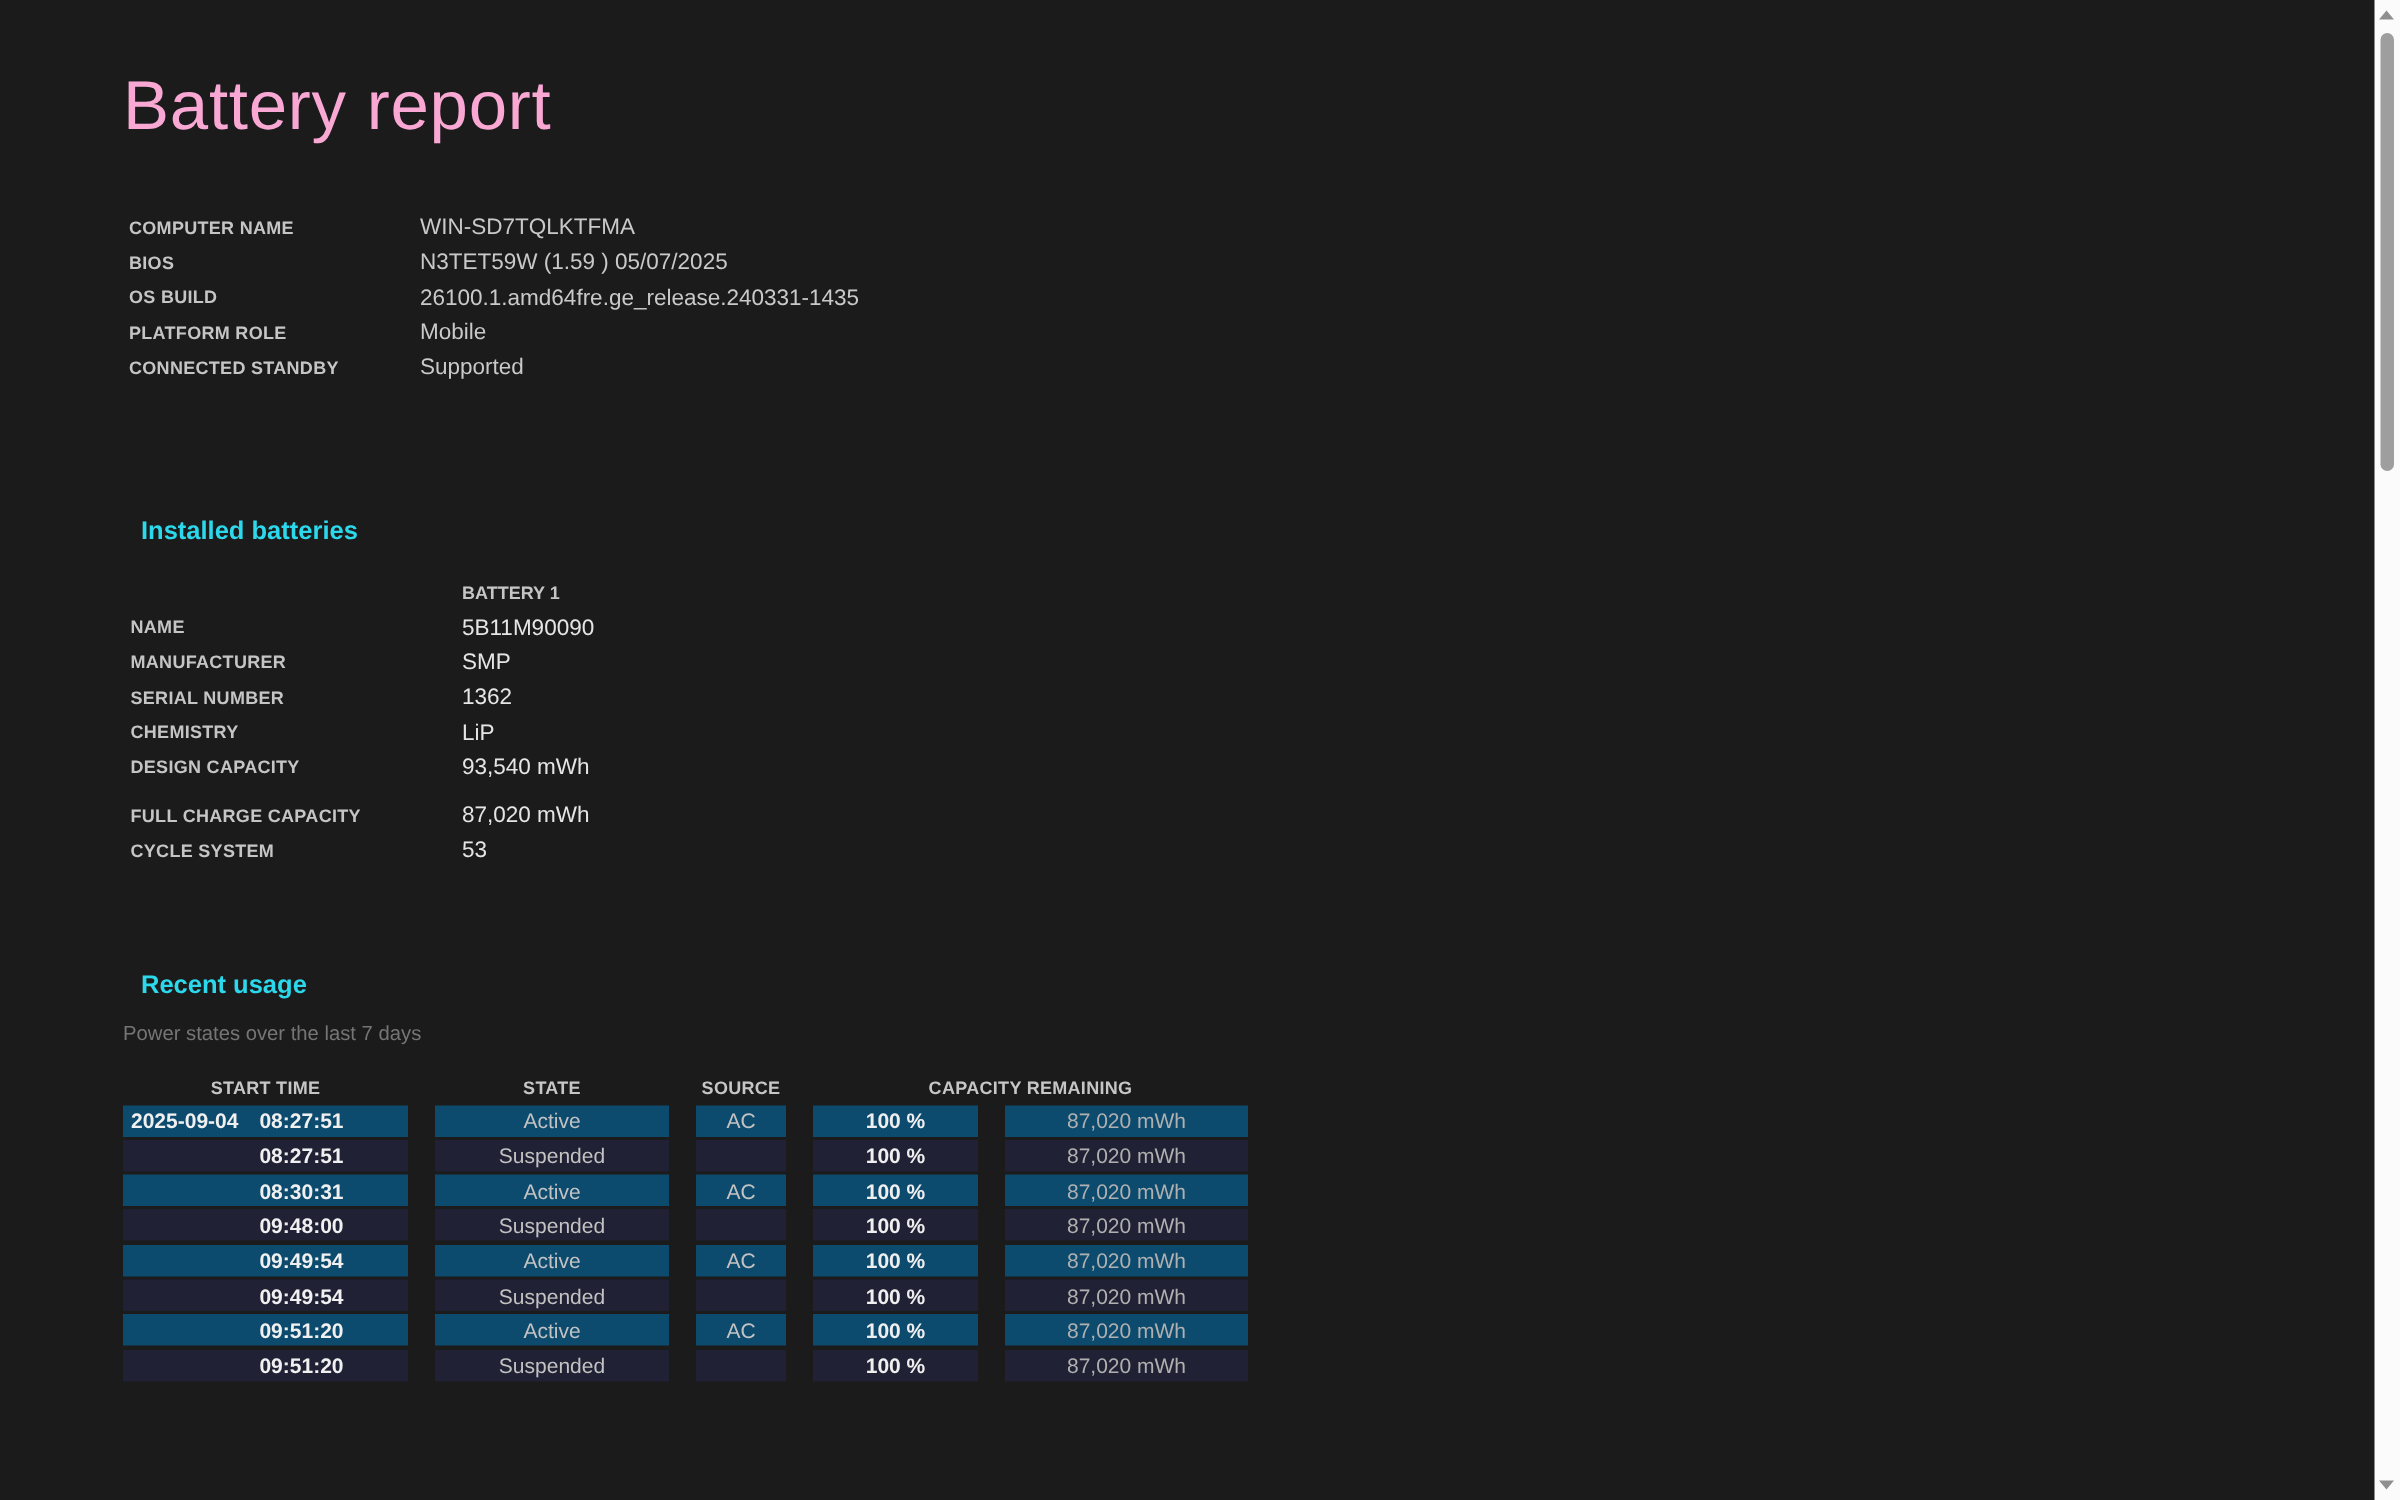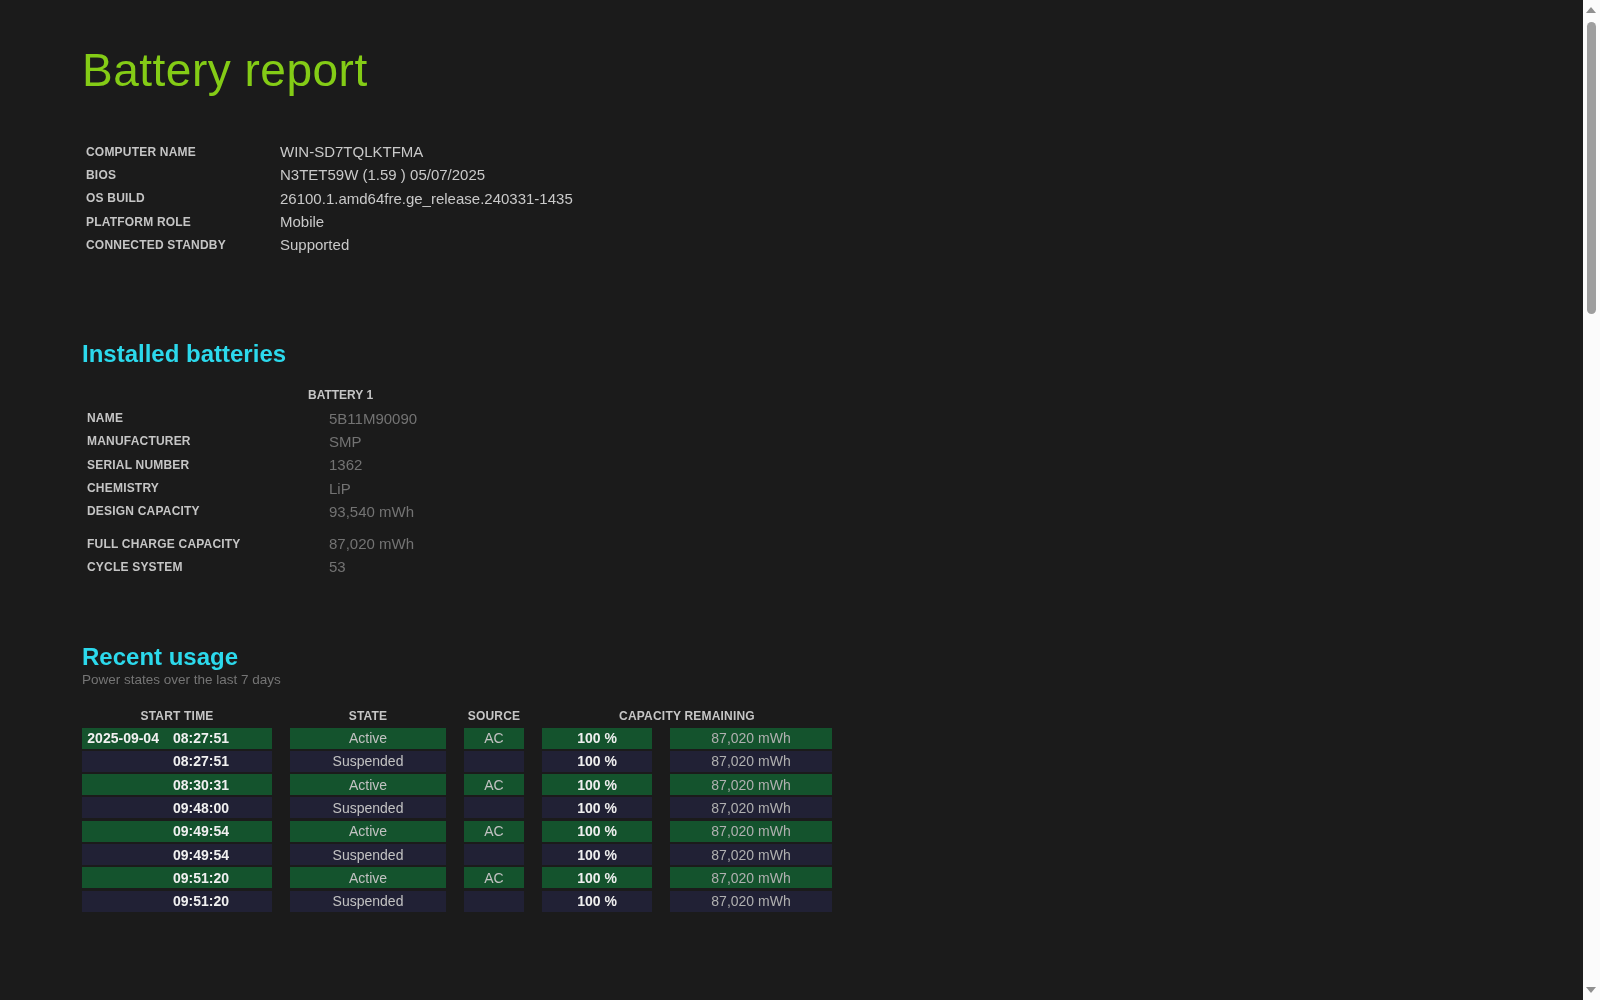--- a/index.html
+++ b/index.html
@@ -14,37 +14,37 @@
   }
   .page {
     position: absolute; top: 0; left: 0; right: 17px; bottom: 0;
     padding: 42px 0 0 82px;
   }
   .report-title {
     margin: 0;
     font-size: 46px;
     font-weight: 300;
     letter-spacing: 0.5px;
-    color: #84cc16;
+    color: #f9a8d4;
     line-height: 56px;
   }
   
   .sys-info { margin-top: 42px; }
   .info-row { display: flex; align-items: center; height: 23.3px; }
   .info-label {
     width: 198px; padding-left: 4px;
     font-size: 12px; font-weight: 700; color: #c5c5c5;
     letter-spacing: 0.2px;
   }
   .info-value { font-size: 15px; color: #c9c9c9; }
   .info-value.bold { font-weight: 700; color: #ececec; }
   
   .section-heading {
-    margin: 0;
-    font-size: 24px; font-weight: 600;
+    margin: 12px;
+    font-size: 17px; font-weight: 600;
     color: #2cd9ec; line-height: 24px;
   }
   .section-sub {
     margin-top: 3px;
     font-size: 13.5px; color: #757575;
   }
   .sec-batteries { margin-top: 86px; }
   .sec-usage { margin-top: 66px; }
   
   .battery-table { margin-top: 17px; }
@@ -53,41 +53,41 @@
     padding-left: 226px;
     font-size: 12px; font-weight: 700; color: #c5c5c5;
   }
   .batt-row { display: flex; align-items: center; height: 23.3px; }
   .batt-row.gap { margin-top: 9px; }
   .batt-label {
     width: 226px; padding-left: 5px;
     font-size: 12px; font-weight: 700; color: #c5c5c5;
     letter-spacing: 0.2px;
   }
-  .batt-value { font-size: 15px; color: #737373; margin-left: 21px; }
+  .batt-value { font-size: 15px; color: #e5e5e5; }
   
   .usage-table { margin-top: 19px; width: 688px; }
   .usage-header, .usage-row {
     display: grid;
     grid-template-columns: 190px 156px 60px 110px 162px;
     column-gap: 18px;
   }
   .usage-header { height: 20px; align-items: center; margin-bottom: 2px; }
   .uh {
     font-size: 12px; font-weight: 700; color: #c6c6c6;
     text-align: center; letter-spacing: 0.2px;
   }
   .uh.cap { grid-column: 4 / span 2; }
   .usage-row { height: 21px; margin-bottom: 2.3px; }
   .cell {
     display: flex; align-items: center; justify-content: center;
     font-size: 14px; color: #bdbdbd;
     overflow: hidden;
   }
-  .usage-row.active .cell { background: #14532d; }
+  .usage-row.active .cell { background: #0c4a6e; }
   .usage-row.suspended .cell { background: #212135; }
   .cell.start { justify-content: flex-end; padding-right: 43px; font-weight: 700; color: #f0f0f0; }
   .cell.start .date { margin-right: 14px; }
   .cell.state { color: #c2c2c2; text-align: center; }
   .cell.source { color: #c2c2c2; }
   .cell.pct { font-weight: 700; color: #efefef; }
   .cell.mwh { color: #b0b0b0; }
   
   .scrollbar {
     position: absolute; top: 0; right: 0;

